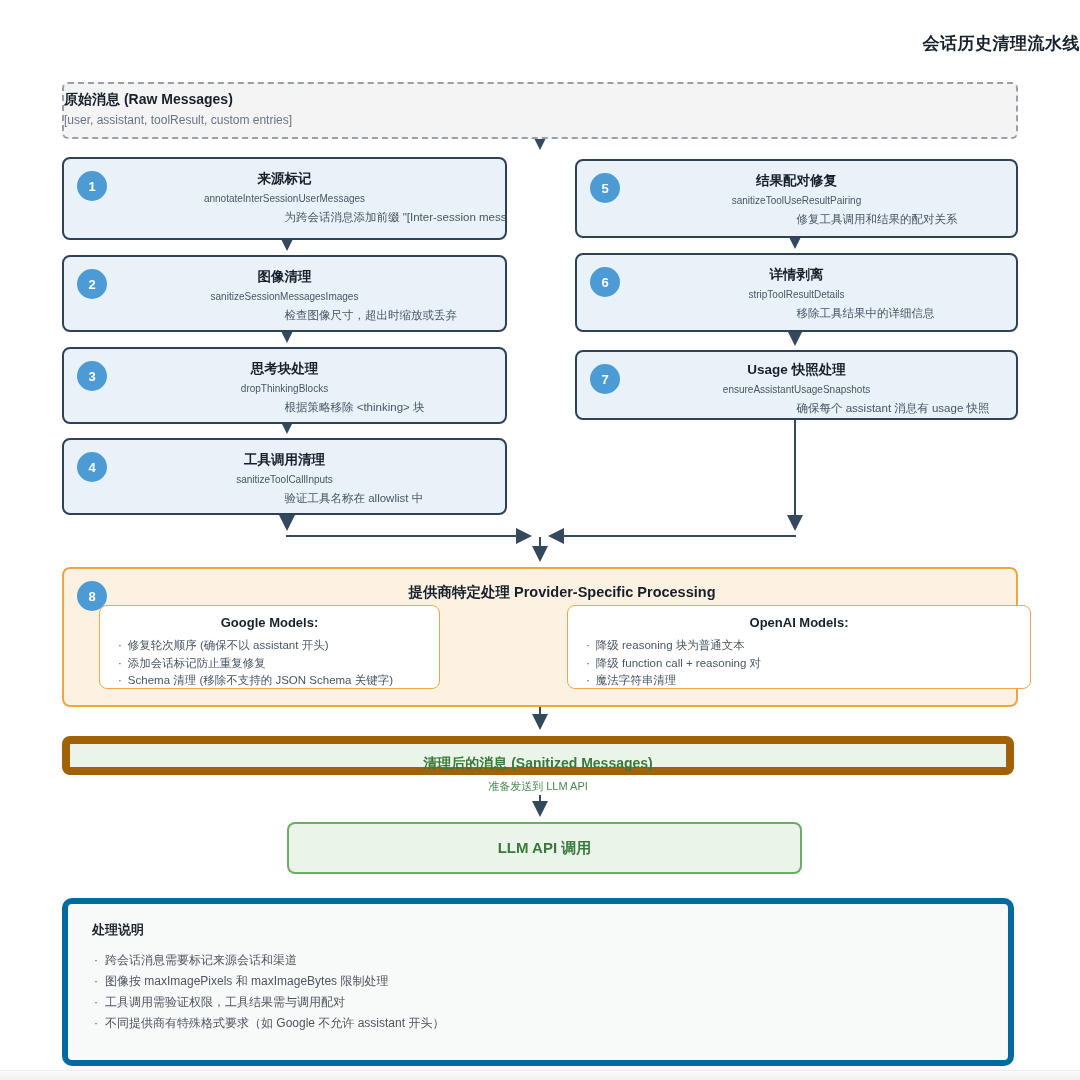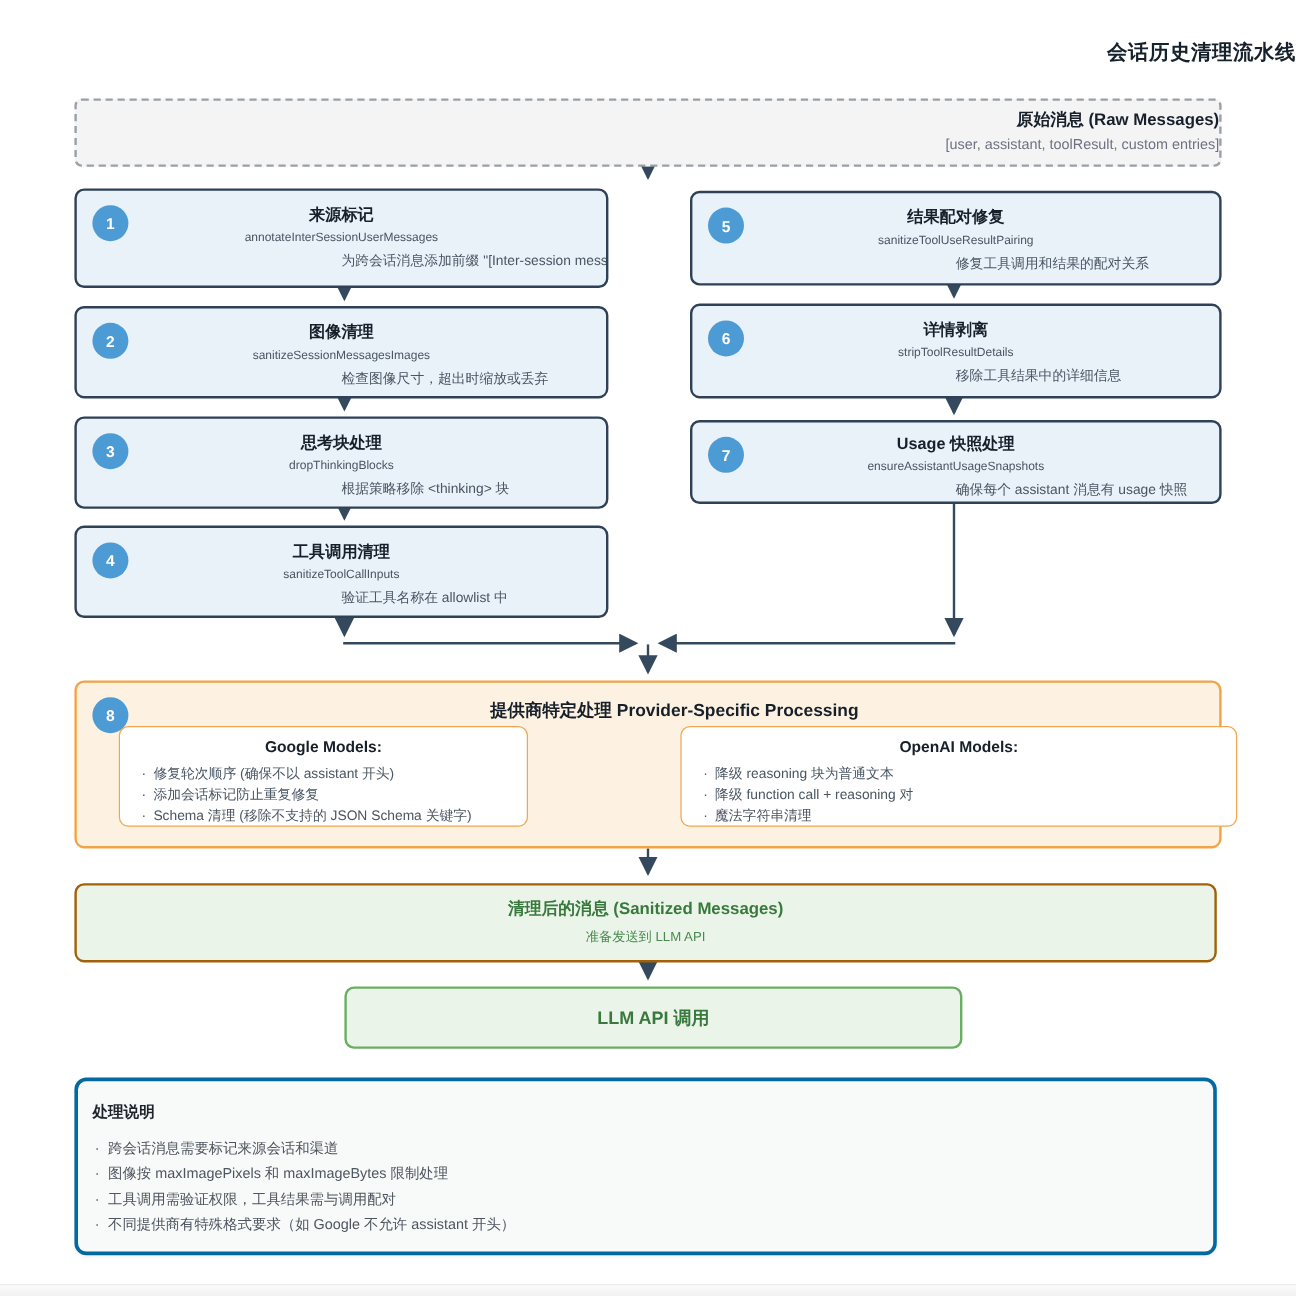--- a/index.html
+++ b/index.html
@@ -4,21 +4,21 @@
 <style>
   html,body{margin:0;padding:0;background:#ffffff;}
   body{font-family:"Liberation Sans","DejaVu Sans",sans-serif;color:#1c2833;}
   .canvas{position:relative;width:1080px;height:1080px;background:#ffffff;overflow:hidden;}
 
   .page-title{position:absolute;top:32px;left:0;width:1080px;text-align:right;
     font-size:17px;font-weight:bold;color:#16212b;letter-spacing:.5px;}
 
   
   .raw-node{position:absolute;left:62px;top:82px;width:952px;height:46px;
-    background:#f4f4f5;border:2px dashed #9aa0a6;border-radius:6px;text-align:right;padding-top:7px;box-sizing:content-box;}
+    background:#f4f4f5;border:2px dashed #9aa0a6;border-radius:6px;text-align:left;padding-top:7px;box-sizing:content-box;}
   .raw-title{font-size:14px;font-weight:bold;color:#17202a;}
   .raw-sub{font-size:12px;color:#6b7280;margin-top:4px;}
 
   
   .step{position:absolute;background:#e9f1f9;border:2px solid #2f4156;border-radius:8px;
     overflow:hidden;text-align:center;box-sizing:border-box;padding-top:11px;}
   .step-title{font-size:13.5px;font-weight:bold;color:#17202a;}
   .step-fn{font-size:10px;color:#4a5562;margin-top:5px;}
   .step-detail{font-size:11.5px;color:#4a5562;margin-top:6px;
     text-align:left;margin-left:50%;white-space:nowrap;}
@@ -31,33 +31,33 @@
     background:#fdf2e1;border:2px solid #f2a445;border-radius:8px;box-sizing:content-box;}
   .provider-title{margin-top:14px;text-align:center;font-size:14.5px;font-weight:bold;color:#17202a;padding-left:44px;}
   .subbox{position:absolute;background:#ffffff;border:1px solid #f0a64c;border-radius:8px;
     box-sizing:border-box;padding-top:9px;}
   .subbox-title{text-align:center;font-size:13px;font-weight:bold;color:#17202a;}
   .subbox ul{list-style:none;margin:7px 0 0 0;padding:0 0 0 18px;}
   .subbox li{font-size:11.5px;color:#4a5562;line-height:17.5px;}
   .subbox li::before{content:"·";margin-right:6px;color:#4a5562;}
 
   
-  .sanitized{position:absolute;left:62px;top:736px;width:952px;height:66px;
-    background:#eaf4e9;border:2px solid #a16207;border-radius:8px;text-align:center;box-sizing:border-box;padding-top:11px;}
+  .sanitized{position:absolute;left:62px;top:736px;width:952px;height:39px;
+    background:#eaf4e9;border:8px solid #a16207;border-radius:8px;text-align:center;box-sizing:border-box;padding-top:11px;}
   .sanitized-title{font-size:14px;font-weight:bold;color:#39793d;}
   .sanitized-sub{font-size:11px;color:#4a8a4d;margin-top:6px;}
   .llm{position:absolute;left:287px;top:822px;width:511px;height:48px;
     background:#eaf4e9;border:2px solid #6aae63;border-radius:8px;
     display:flex;align-items:center;justify-content:center;
     font-size:15px;font-weight:bold;color:#39793d;}
 
   
-  .notes{position:absolute;left:62px;top:898px;width:952px;height:148px;
-    background:#f8f9f9;border:3px solid #0369a1;border-radius:10px;box-sizing:border-box;
-    padding:17px 12px;box-shadow:0 2px 3px rgba(0,0,0,0.04);}
+  .notes{position:absolute;left:62px;top:898px;width:952px;height:168px;
+    background:#f8f9f9;border:6px solid #0369a1;border-radius:10px;box-sizing:border-box;
+    padding:17px 24px;box-shadow:0 2px 3px rgba(0,0,0,0.04);}
   .notes-title{font-size:13px;font-weight:bold;color:#1d242c;}
   .notes ul{list-style:none;margin:11px 0 0 2px;padding:0;}
   .notes li{font-size:12px;color:#4d555e;line-height:21px;}
   .notes li::before{content:"·";margin-right:7px;color:#4d555e;}
 
   .footer-strip{position:absolute;left:0;bottom:0;width:1080px;height:9px;
     background:linear-gradient(#fbfbfb,#f1f1f1);border-top:1px solid #ececec;}
 
   svg.connectors{position:absolute;left:0;top:0;pointer-events:none;}
   svg.connectors line{stroke:#35495e;stroke-width:2;}

